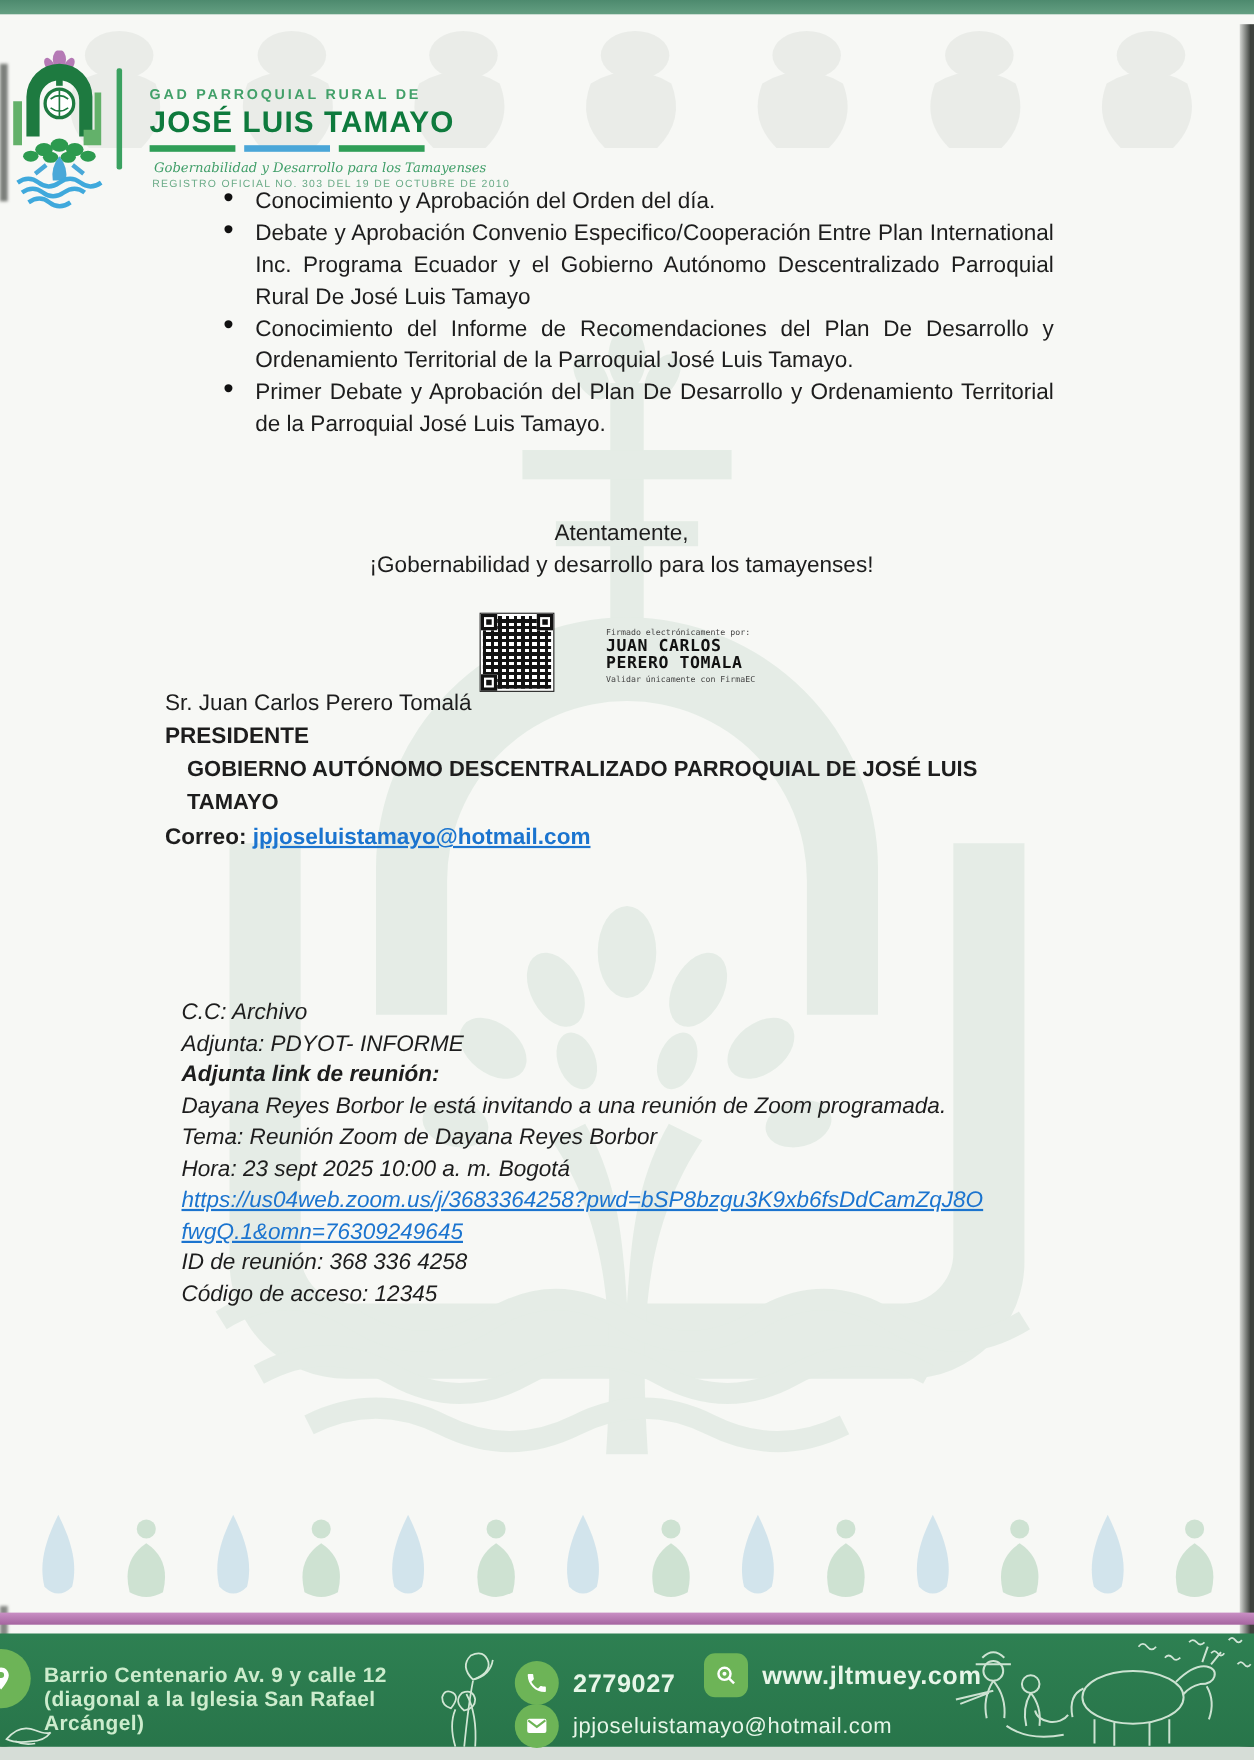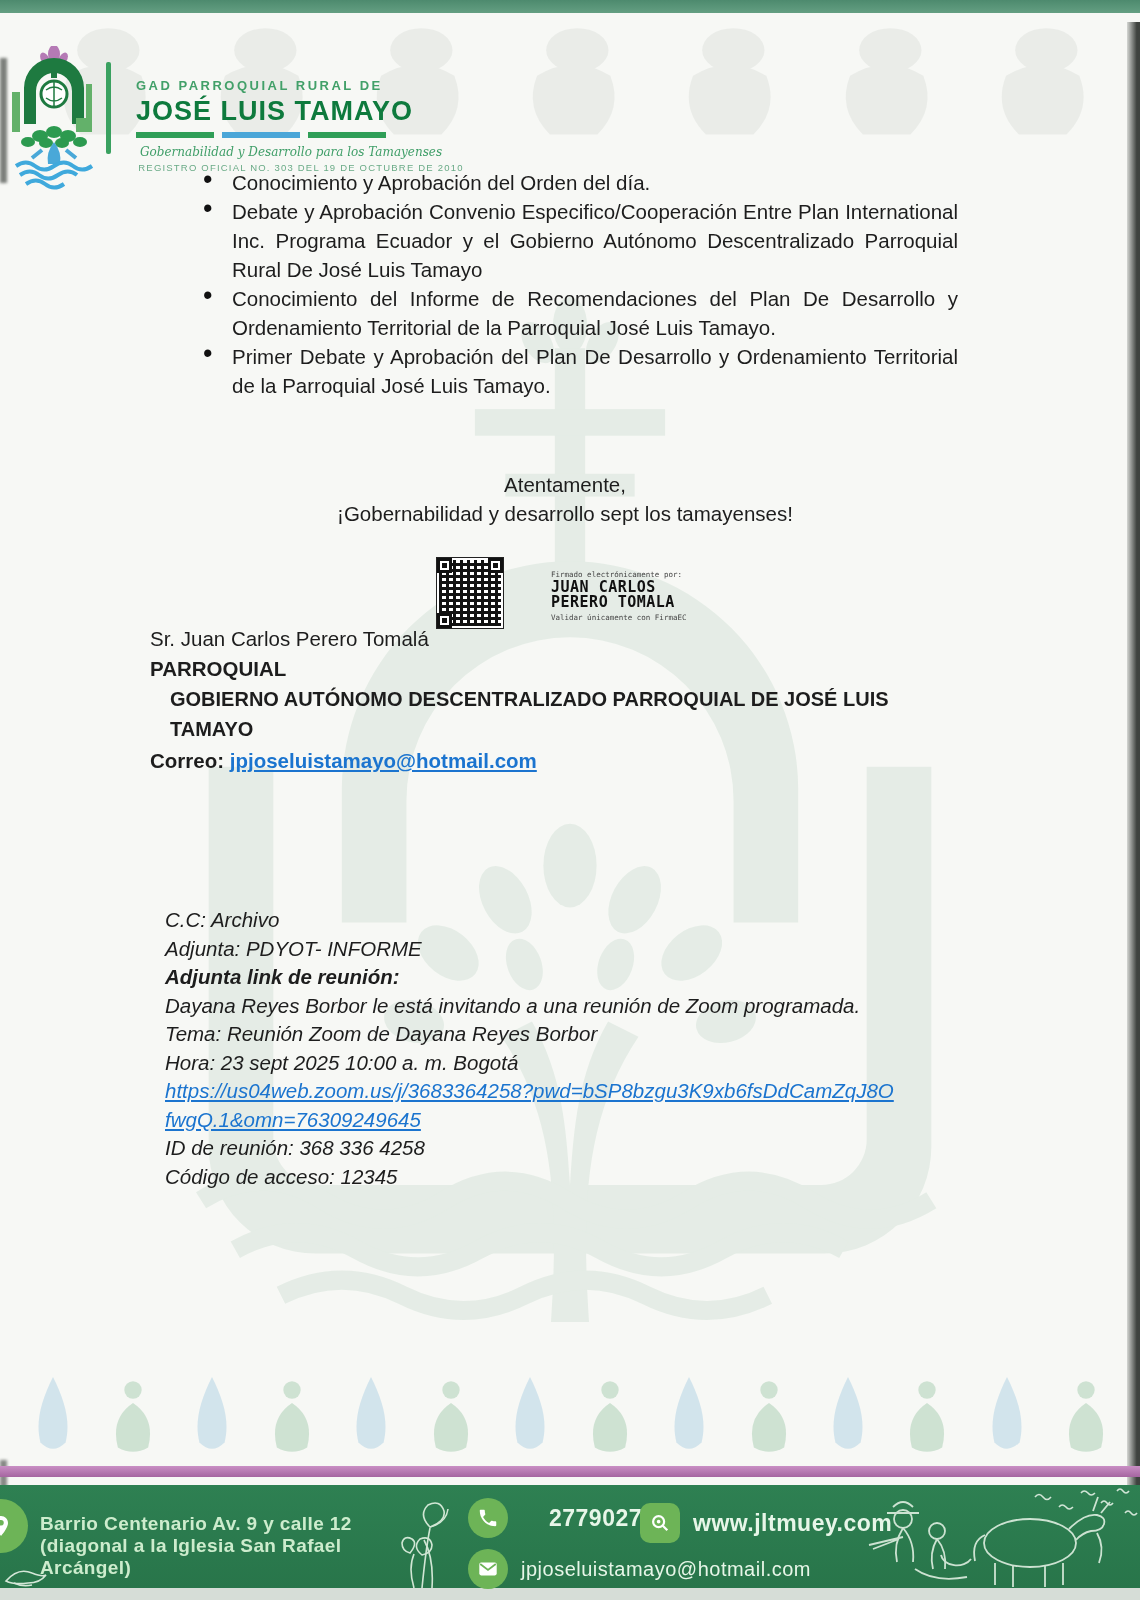--- a/index.html
+++ b/index.html
@@ -72,21 +72,21 @@
   .purple-line{position:absolute;left:0;top:1466px;width:1140px;height:11px;
     background:linear-gradient(to bottom,#c98fc4,#a565a0);}
   .footer{position:absolute;left:0;top:1485px;width:1140px;height:103px;
     background:linear-gradient(to bottom,#2e8052,#28754a);color:#d8efd9;}
   .pin-circle{position:absolute;left:-26px;top:14px;width:54px;height:54px;border-radius:50%;background:#6db457;display:flex;align-items:center;justify-content:center;}
   .address{position:absolute;left:40px;top:28px;font-size:19px;line-height:22px;font-weight:bold;letter-spacing:.4px;color:#cdeccd;}
   .flowers{position:absolute;left:392px;top:8px;width:72px;height:95px;opacity:.9;}
   .f-item{position:absolute;display:flex;align-items:center;}
   .icon-badge{width:40px;height:40px;border-radius:50%;background:#6db457;display:flex;align-items:center;justify-content:center;flex:0 0 40px;}
   .icon-badge.square{border-radius:10px;}
-  .f-phone{left:468px;top:13px;gap:28px;}
+  .f-phone{left:468px;top:25px;}
   .f-web{left:640px;top:18px;}
   .f-mail{left:468px;top:64px;}
   .f-text{margin-left:13px;font-size:23px;letter-spacing:.5px;color:#e7f6e8;font-weight:bold;}
   .f-text.small{font-size:20px;font-weight:normal;}
   .country-art{position:absolute;left:845px;top:0;width:295px;height:103px;opacity:.85;}
   .bird-corner{position:absolute;left:4px;top:78px;width:44px;height:26px;opacity:.9;}
 </style>
 </head>
 <body>
 
@@ -213,40 +213,40 @@
 
   <div class="agenda">
     <div class="agenda-item">Conocimiento y Aprobación del Orden del día.</div>
     <div class="agenda-item">Debate y Aprobación Convenio Especifico/Cooperación Entre Plan International Inc. Programa Ecuador y el Gobierno Autónomo Descentralizado Parroquial Rural De José Luis Tamayo</div>
     <div class="agenda-item">Conocimiento del Informe de Recomendaciones del Plan De Desarrollo y Ordenamiento Territorial de la Parroquial José Luis Tamayo.</div>
     <div class="agenda-item">Primer Debate y Aprobación del Plan De Desarrollo y Ordenamiento Territorial de la Parroquial José Luis Tamayo.</div>
   </div>
 
   <div class="closing">
     <div>Atentamente,</div>
-    <div>¡Gobernabilidad y desarrollo sept los tamayenses!</div>
+    <div>¡Gobernabilidad y desarrollo para los tamayenses!</div>
   </div>
 
   <div class="stamp">
     <div class="qr">
       <div class="qr-noise"></div>
       <div class="finder tl"></div>
       <div class="finder tr"></div>
       <div class="finder bl"></div>
     </div>
     <div class="stamp-text">
       <div class="stamp-tiny">Firmado electrónicamente por:</div>
       <div class="stamp-name">JUAN CARLOS PERERO TOMALA</div>
       <div class="stamp-tiny">Validar únicamente con FirmaEC</div>
     </div>
   </div>
 
   <div class="signer">
     <div>Sr. Juan Carlos Perero Tomalá</div>
-    <div class="title">PARROQUIAL</div>
+    <div class="title">PRESIDENTE</div>
     <div class="org">GOBIERNO AUTÓNOMO DESCENTRALIZADO PARROQUIAL DE JOSÉ LUIS TAMAYO</div>
     <div class="correo">
       <span>Correo:</span>
       <a class="link">jpjoseluistamayo@hotmail.com</a>
     </div>
   </div>
 
   <div class="annex">
     <div>C.C: Archivo</div>
     <div>Adjunta: PDYOT- INFORME</div>

